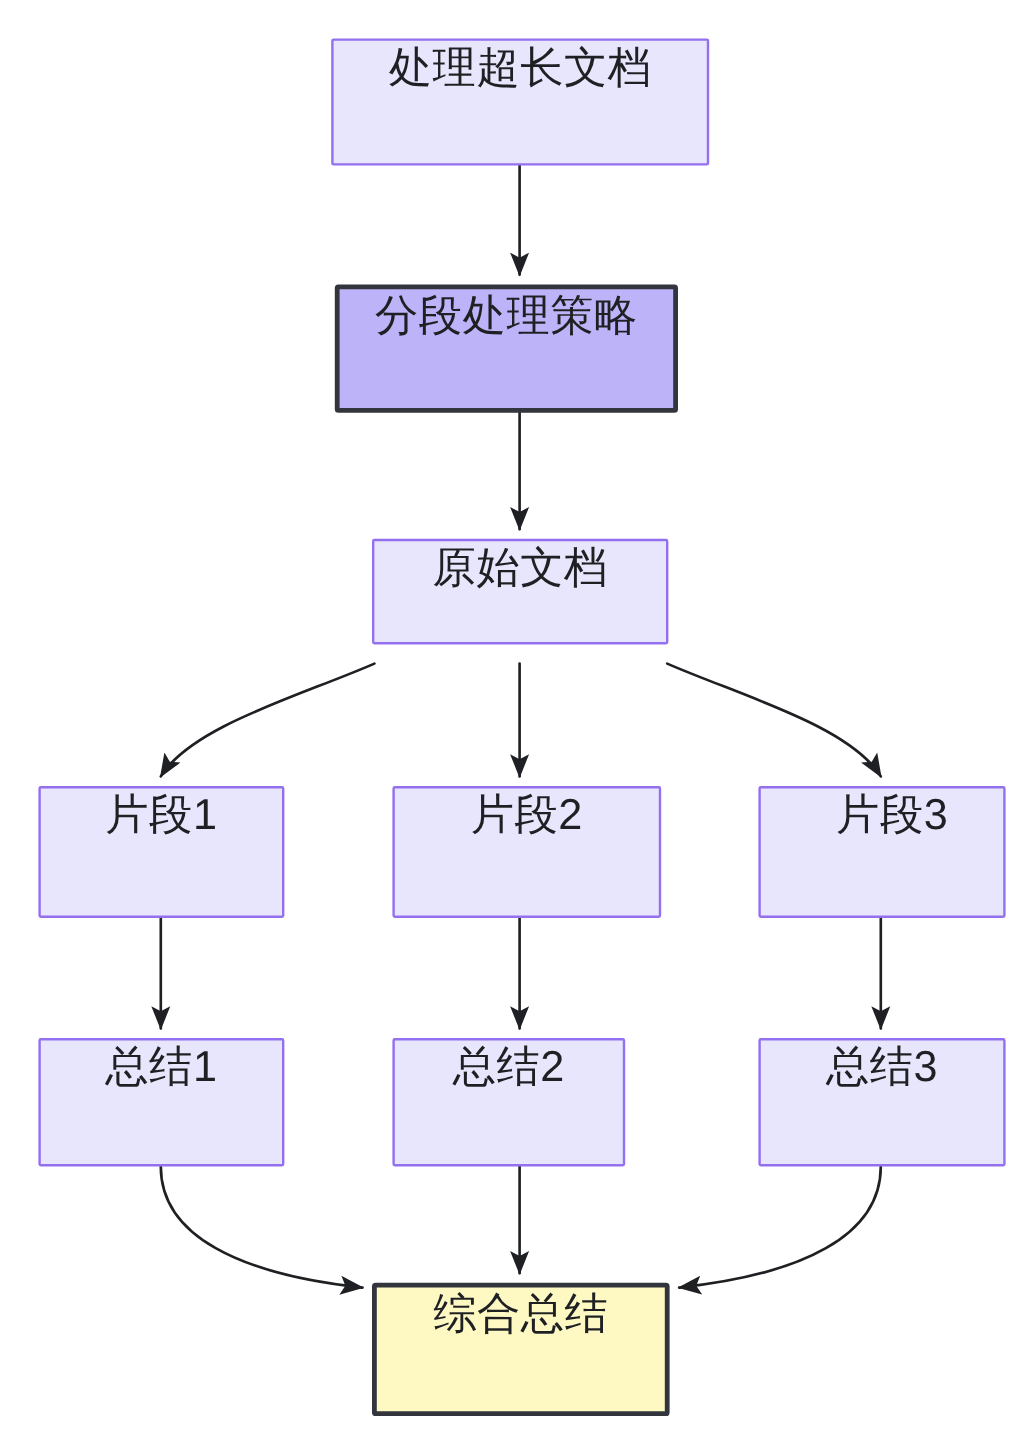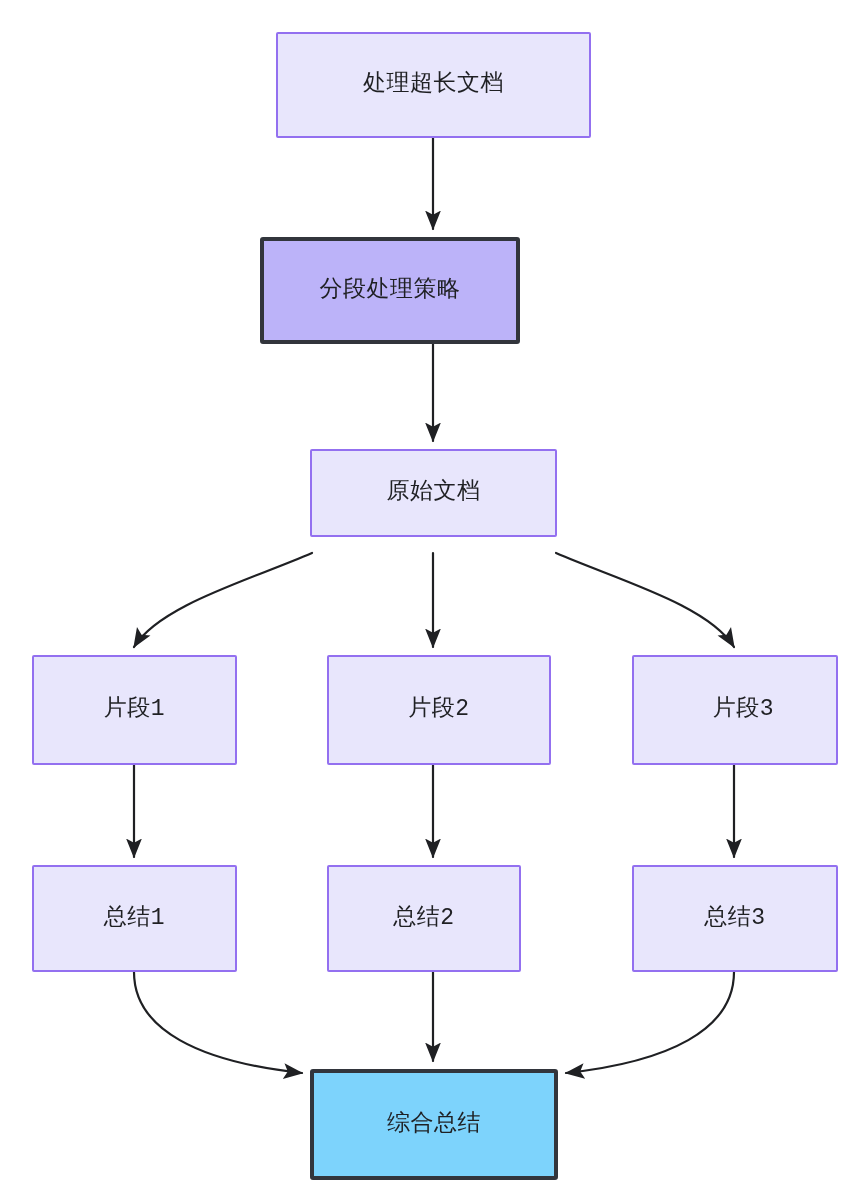--- a/index.html
+++ b/index.html
@@ -23,43 +23,42 @@
     left: 0;
     top: 0;
     width: 852px;
     height: 1196px;
     pointer-events: none;
   }
   .node {
     position: absolute;
     box-sizing: border-box;
     display: flex;
-    align-items: center;
+    align-items: flex-start;
     justify-content: center;
     text-align: center;
     color: #1f2023;
-    font-size: 23px;
+    font-size: 36px;
     line-height: 1.2;
     letter-spacing: 0.5px;
     white-space: nowrap;
     z-index: 2;
-    font-family: Liberation Mono, monospace;
   }
   .node.plain {
     background: #e8e6fc;
     border: 2px solid #9370f0;
     border-radius: 2px;
   }
   .node.emphasis {
     background: #bcb3f9;
     border: 4px solid #32353c;
     border-radius: 3px;
   }
   .node.result {
-    background: #7dd3fc;
+    background: #fef9c3;
     border: 4px solid #32353c;
     border-radius: 3px;
   }
 </style>
 </head>
 <body>
 
 <div id="canvas">
 
   <svg id="edge-layer" viewBox="0 0 852 1196" xmlns="http://www.w3.org/2000/svg">
@@ -80,21 +79,21 @@
         <path d="M 134 972 C 134 1030, 200 1062, 302 1073" marker-end="url(#arrowhead)"></path>
         <path d="M 433 972 L 433 1061" marker-end="url(#arrowhead)"></path>
         <path d="M 734 972 C 734 1030, 668 1062, 566 1073" marker-end="url(#arrowhead)"></path>
       </g>
   </svg>
 
   <div id="node-group">
       <div class="node plain" style="left: 276px; top: 32px; width: 315px; height: 106px;">
         <span>处理超长文档</span>
       </div>
-      <div class="node emphasis" style="left: 260px; top: 237px; width: 260px; height: 107px;">
+      <div class="node emphasis" style="left: 279px; top: 237px; width: 286px; height: 107px;">
         <span>分段处理策略</span>
       </div>
       <div class="node plain" style="left: 310px; top: 449px; width: 247px; height: 88px;">
         <span>原始文档</span>
       </div>
       <div class="node plain" style="left: 32px; top: 655px; width: 205px; height: 110px;">
         <span>片段1</span>
       </div>
       <div class="node plain" style="left: 327px; top: 655px; width: 224px; height: 110px;">
         <span>片段2</span>

